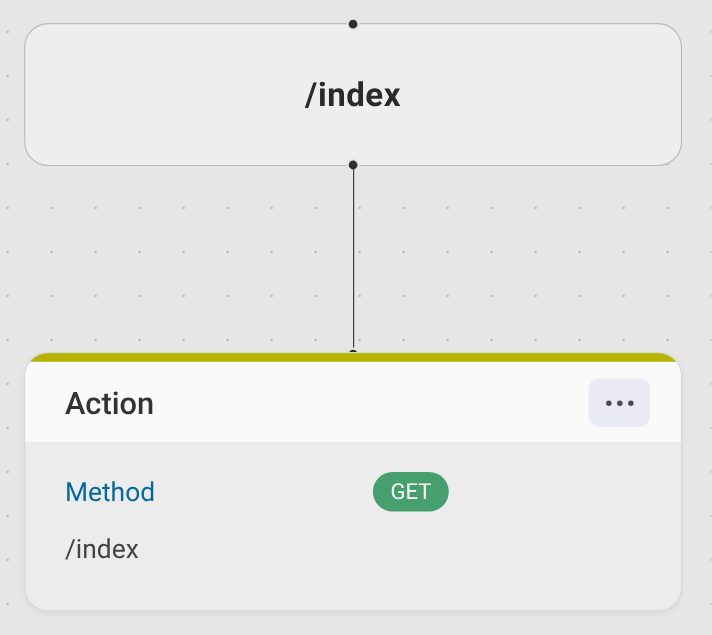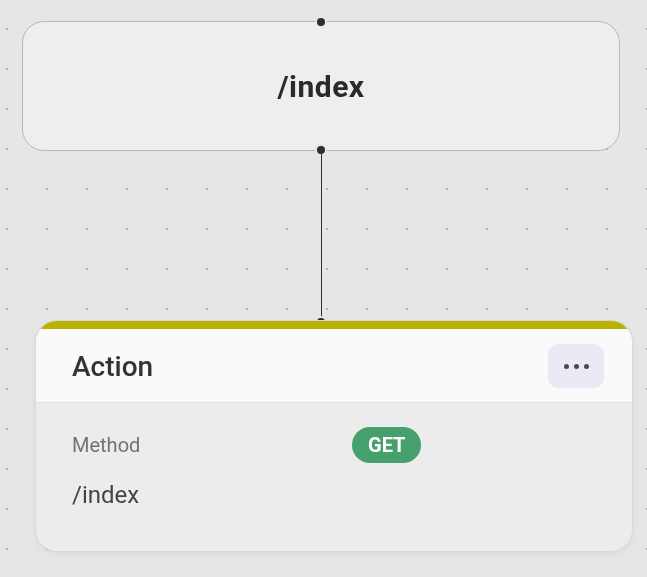--- a/index.html
+++ b/index.html
@@ -77,21 +77,21 @@
       left: 320.5px;
       top: 152px;
       width: 1px;
       height: 168px;
       background: #2e2e2e;
     }
 
     
     .action-node {
       position: absolute;
-      left: 35px;
+      left: 22px;
       top: 320px;
       width: 598px;
       border-radius: 22px;
       background: #ececec;
       border: 1px solid #d8d8d8;
       box-shadow: 0 2px 6px rgba(0,0,0,.05);
       overflow: hidden;
     }
 
     .accent-bar {
@@ -142,35 +142,35 @@
     }
 
     .prop-row {
       display: flex;
       align-items: center;
       padding: 12px 0;
     }
 
     .prop-label {
       width: 280px;
-      font-size: 20px;
-      color: #737373;
+      font-size: 24px;
+      color: #0369a1;
       font-weight: 400;
     }
 
     .prop-value {
       font-size: 24px;
       color: #444;
     }
 
     .method-badge {
       background: #45a06d;
       color: #fff;
       font-size: 20px;
-      font-weight: 700;
+      font-weight: 400;
       padding: 6px 16px;
       border-radius: 999px;
       line-height: 1;
     }
   </style>
 </head>
 <body>
 
 <div class="dot-grid"></div>
 

